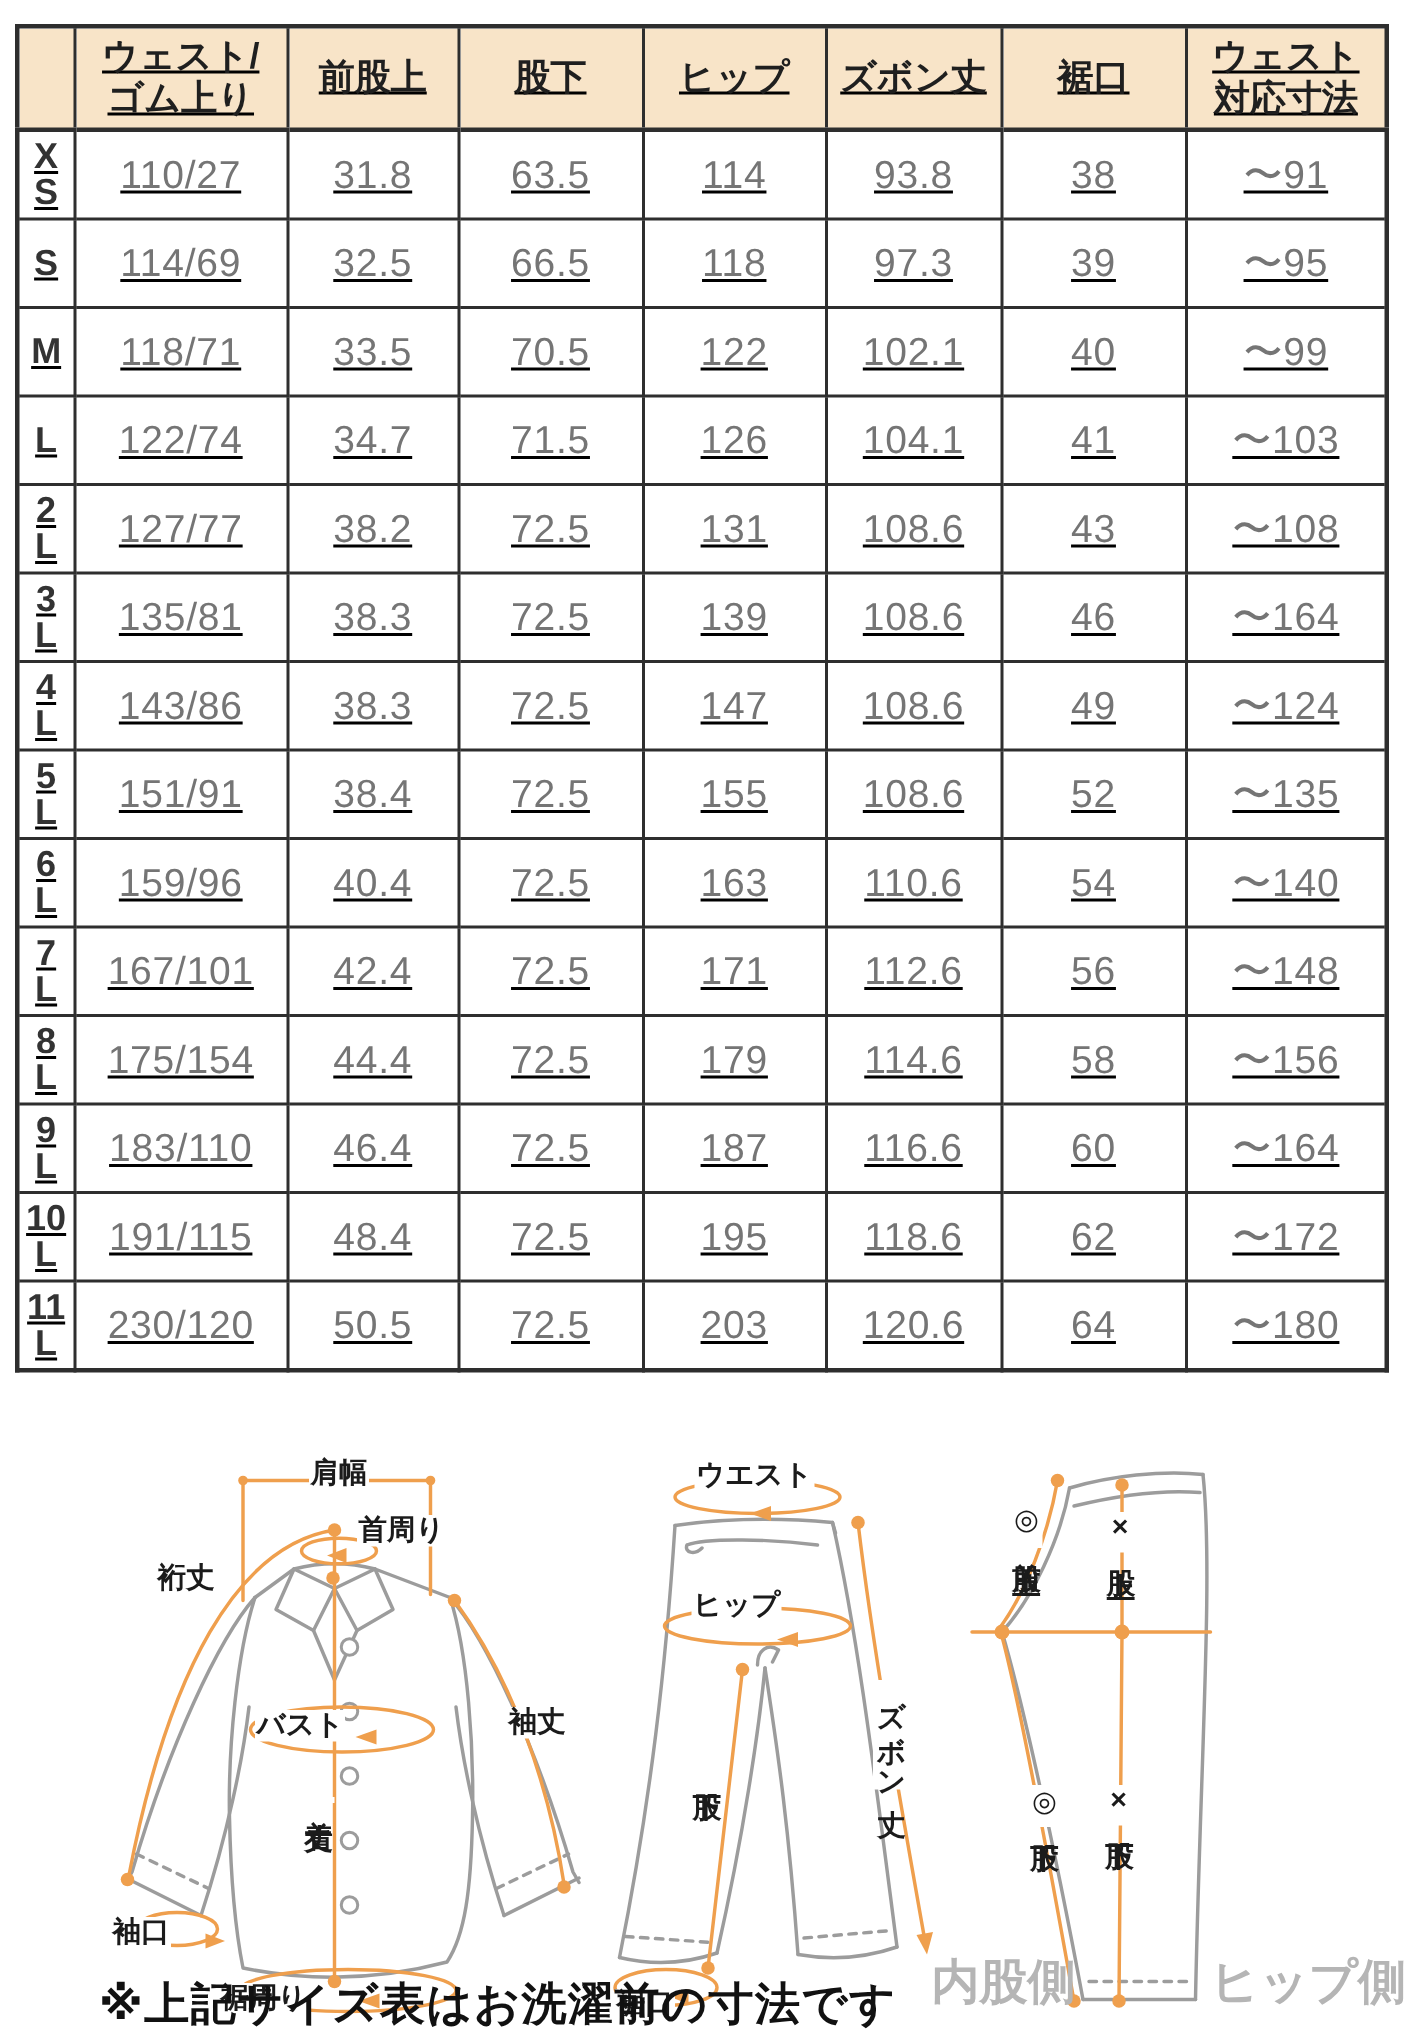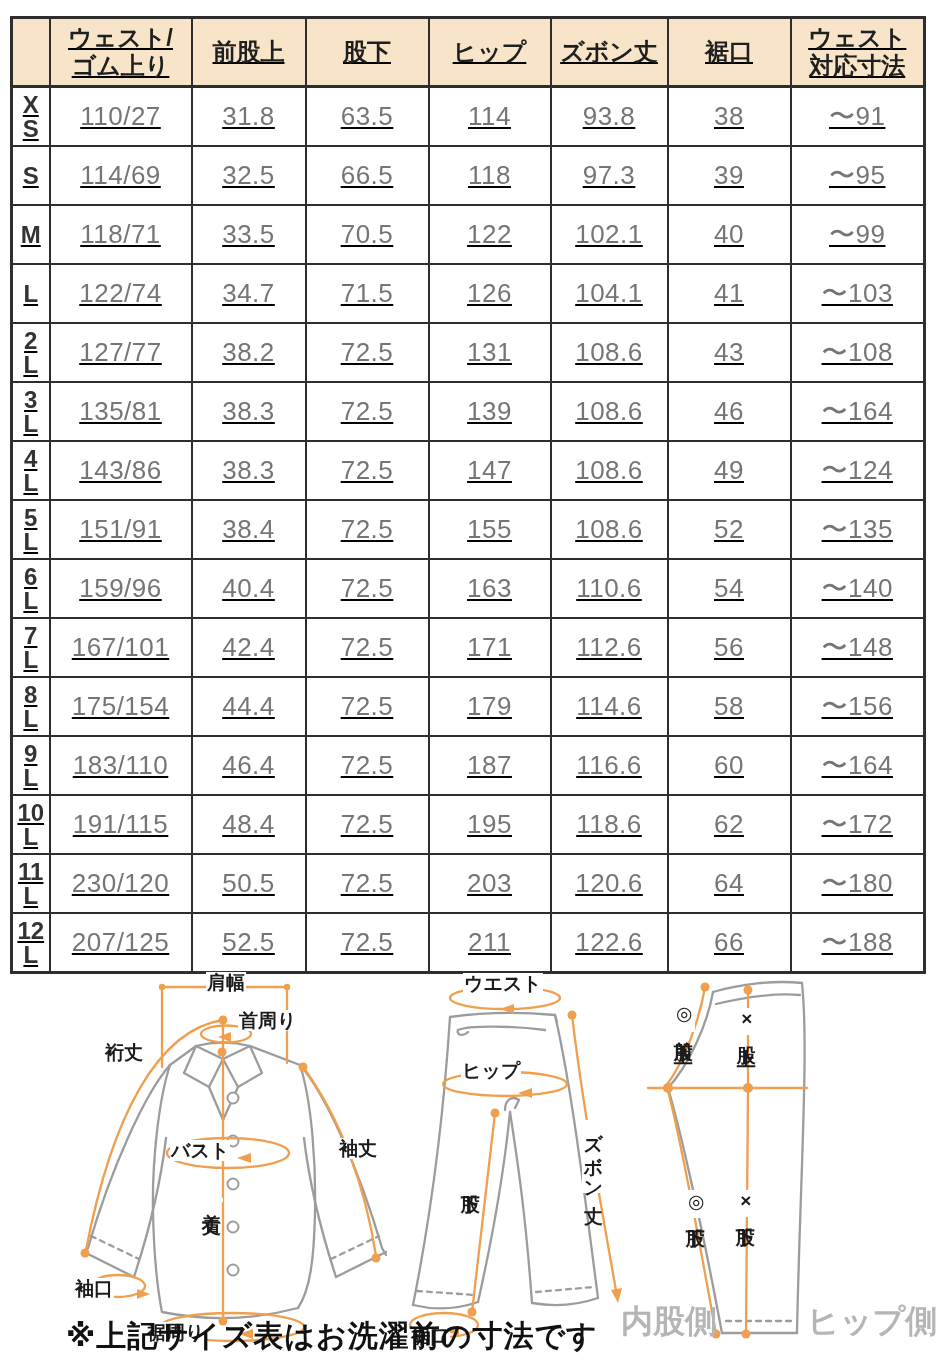--- a/index.html
+++ b/index.html
@@ -225,31 +225,20 @@
       <tr>
         <th>11
 L</th>
         <td>230/120</td>
         <td>50.5</td>
         <td>72.5</td>
         <td>203</td>
         <td>120.6</td>
         <td>64</td>
         <td>〜180</td>
-      </tr>
-      <tr>
-        <th>12
-L</th>
-        <td>207/125</td>
-        <td>52.5</td>
-        <td>72.5</td>
-        <td>211</td>
-        <td>122.6</td>
-        <td>66</td>
-        <td>〜188</td>
       </tr>
     </tbody>
 </table>
 
 <div class="diagram">
   <svg width="940" height="420" viewBox="0 0 940 420">
 
     <g>
       <path class="g" d="M170,105 C158,142 152,205 153,252 C154,300 158,332 162,352 Q230,366 298,348 C310,330 314,300 315,252 C316,205 312,142 300,105"></path>
       <path class="g" d="M170,105 L196,86 M300,105 L250,86"></path>

